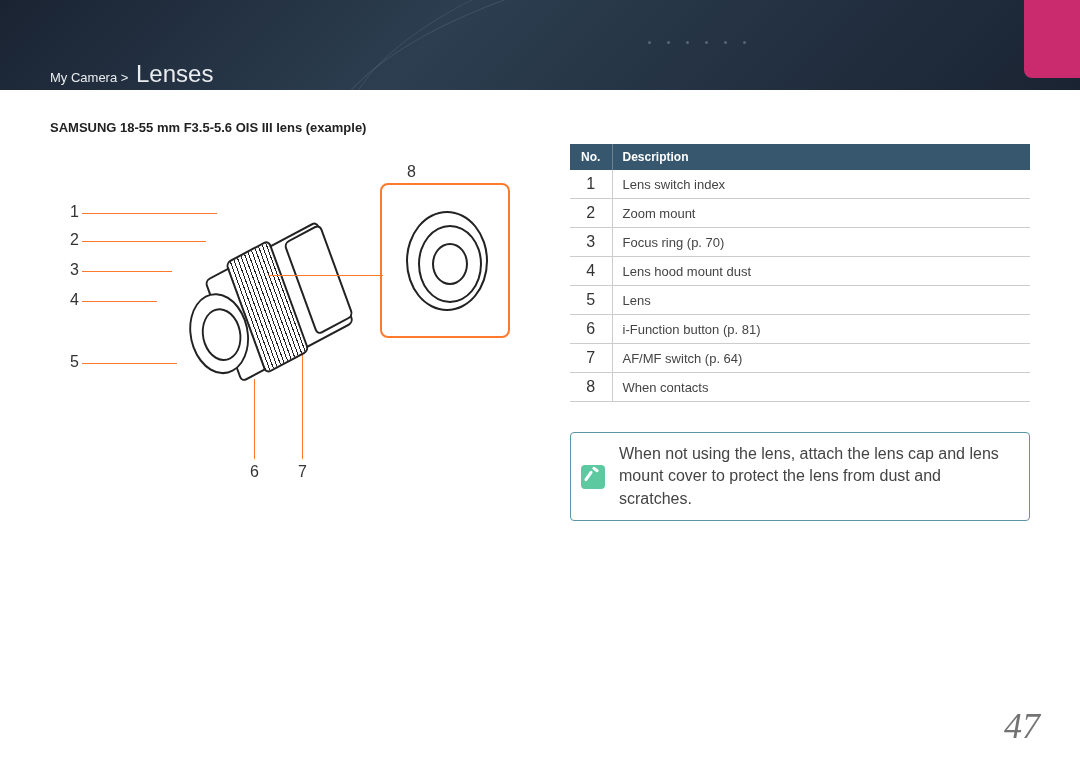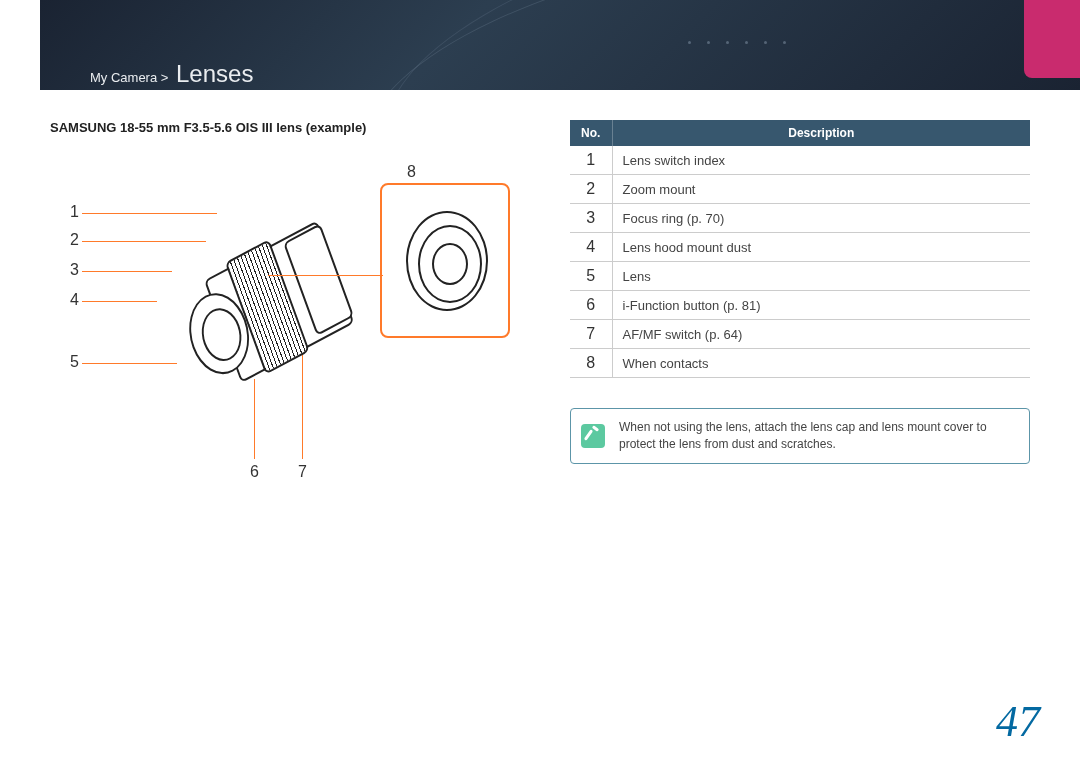--- a/index.html
+++ b/index.html
@@ -12,21 +12,20 @@
       overflow: hidden;
     }
     .header-band {
       position: absolute;
       top: 0;
       left: 0;
       right: 0;
       height: 90px;
       background: linear-gradient(135deg, #1a2332 0%, #2c3e50 40%, #1a2332 100%);
       overflow: hidden;
-      margin-left: 40px;
     }
     .header-band::before {
       content: '';
       position: absolute;
       top: -50px;
       left: 320px;
       width: 800px;
       height: 300px;
       border: 1px solid rgba(180,200,220,0.15);
       border-radius: 50%;
@@ -132,25 +131,26 @@
       width: 1px;
     }
     .right-col {
       flex: 1;
     }
     .parts-table {
       width: 100%;
       border-collapse: collapse;
       font-size: 13px;
       color: #444;
+      margin-top: 24px;
     }
     .parts-table thead th {
       background: #37576e;
       color: #fff;
-      text-align: center;
+      text-align: left;
       padding: 6px 10px;
       font-weight: bold;
       font-size: 12px;
     }
     .parts-table thead th:first-child {
       width: 42px;
       text-align: center;
       border-right: 1px solid rgba(255,255,255,0.25);
     }
     .parts-table tbody td {
@@ -202,31 +202,31 @@
       top: 3px;
       width: 7px;
       height: 3px;
       background: #fff;
       border-radius: 2px;
       transform: rotate(35deg);
     }
     .note-text {
       flex: 1;
       padding: 10px 12px 10px 4px;
-      font-size: 12px;
+      font-size: 16px;
       color: #444;
       line-height: 1.4;
     }
     .page-num {
       position: absolute;
       bottom: 18px;
       right: 40px;
-      font-size: 44px;
+      font-size: 36px;
       font-style: italic;
-      color: #0369a1;
+      color: #737373;
       font-family: Georgia, serif;
     }
     
     .lens-body {
       position: absolute;
       left: 48px;
       top: 56px;
       width: 165px;
       height: 120px;
       transform: rotate(-28deg) skewX(-8deg);

